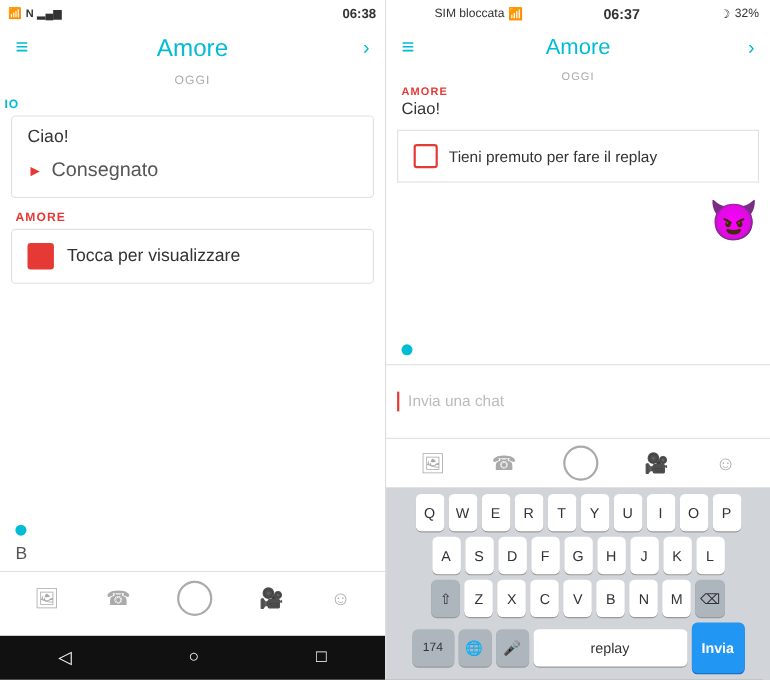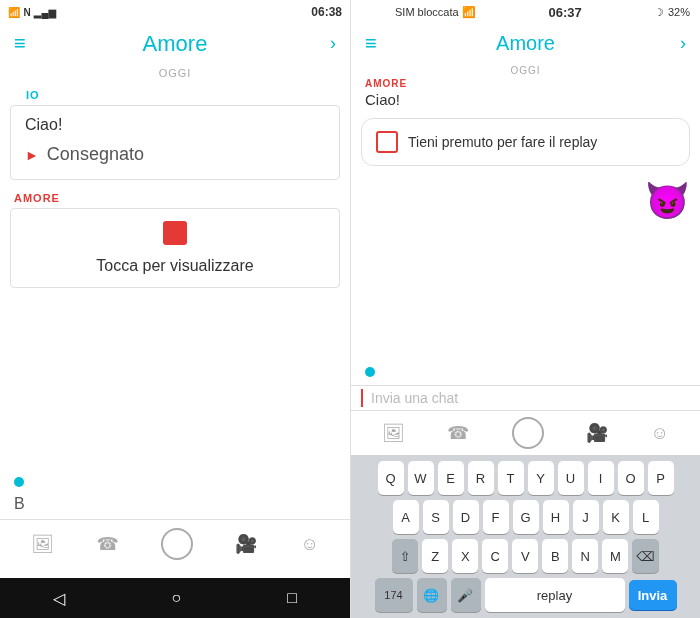--- a/index.html
+++ b/index.html
@@ -74,21 +74,21 @@
       color: #aaa;
       letter-spacing: 1px;
       text-transform: uppercase;
       margin: 4px 0;
     }
 
     .sender-label-io {
       font-size: 11px;
       color: #00bcd4;
       font-weight: 600;
-      margin-left: 26px;
+      margin-left: 4px;
       margin-top: 6px;
       letter-spacing: 1px;
     }
 
     .message-card {
       margin: 4px 10px;
       border: 1px solid #e0e0e0;
       border-radius: 4px;
       padding: 10px 14px;
     }
@@ -126,21 +126,20 @@
     }
 
     .snap-card {
       margin: 4px 10px;
       border: 1px solid #e0e0e0;
       border-radius: 4px;
       padding: 12px 14px;
       display: flex;
       align-items: center;
       gap: 12px;
-      flex-direction: column;
     }
 
     .snap-square {
       width: 24px;
       height: 24px;
       background: #e53935;
       border-radius: 3px;
       flex-shrink: 0;
     }
 
@@ -286,21 +285,21 @@
 
     .right-ciao-text {
       font-size: 15px;
       color: #333;
       margin: 2px 14px 6px 14px;
     }
 
     .replay-card {
       margin: 4px 10px;
       border: 1px solid #e0e0e0;
-      border-radius: 12px;
+      border-radius: 0;
       padding: 12px 14px;
       display: flex;
       align-items: center;
       gap: 10px;
     }
 
     .replay-checkbox {
       width: 22px;
       height: 22px;
       border: 2px solid #e53935;
@@ -330,21 +329,21 @@
       position: absolute;
       bottom: 8px;
       left: 14px;
       width: 10px;
       height: 10px;
       background: #00bcd4;
       border-radius: 50%;
     }
 
     .right-input-area {
-      padding: 3px 10px;
+      padding: 24px 10px;
       border-top: 1px solid #e0e0e0;
       display: flex;
       align-items: center;
     }
 
     .chat-input-border {
       border-left: 2px solid #e53935;
       padding-left: 8px;
       flex: 1;
     }
@@ -409,21 +408,21 @@
       box-shadow: 0 1px 0 #999;
     }
 
     .key-send {
       background: #2196f3;
       color: #fff;
       border-radius: 5px;
       font-size: 13px;
       font-weight: 600;
       min-width: 48px;
-      height: 30px;
+      height: 46px;
       display: flex;
       align-items: center;
       justify-content: center;
       box-shadow: 0 1px 0 #1565c0;
     }
 
     .key-123 {
       min-width: 36px;
     }
 

